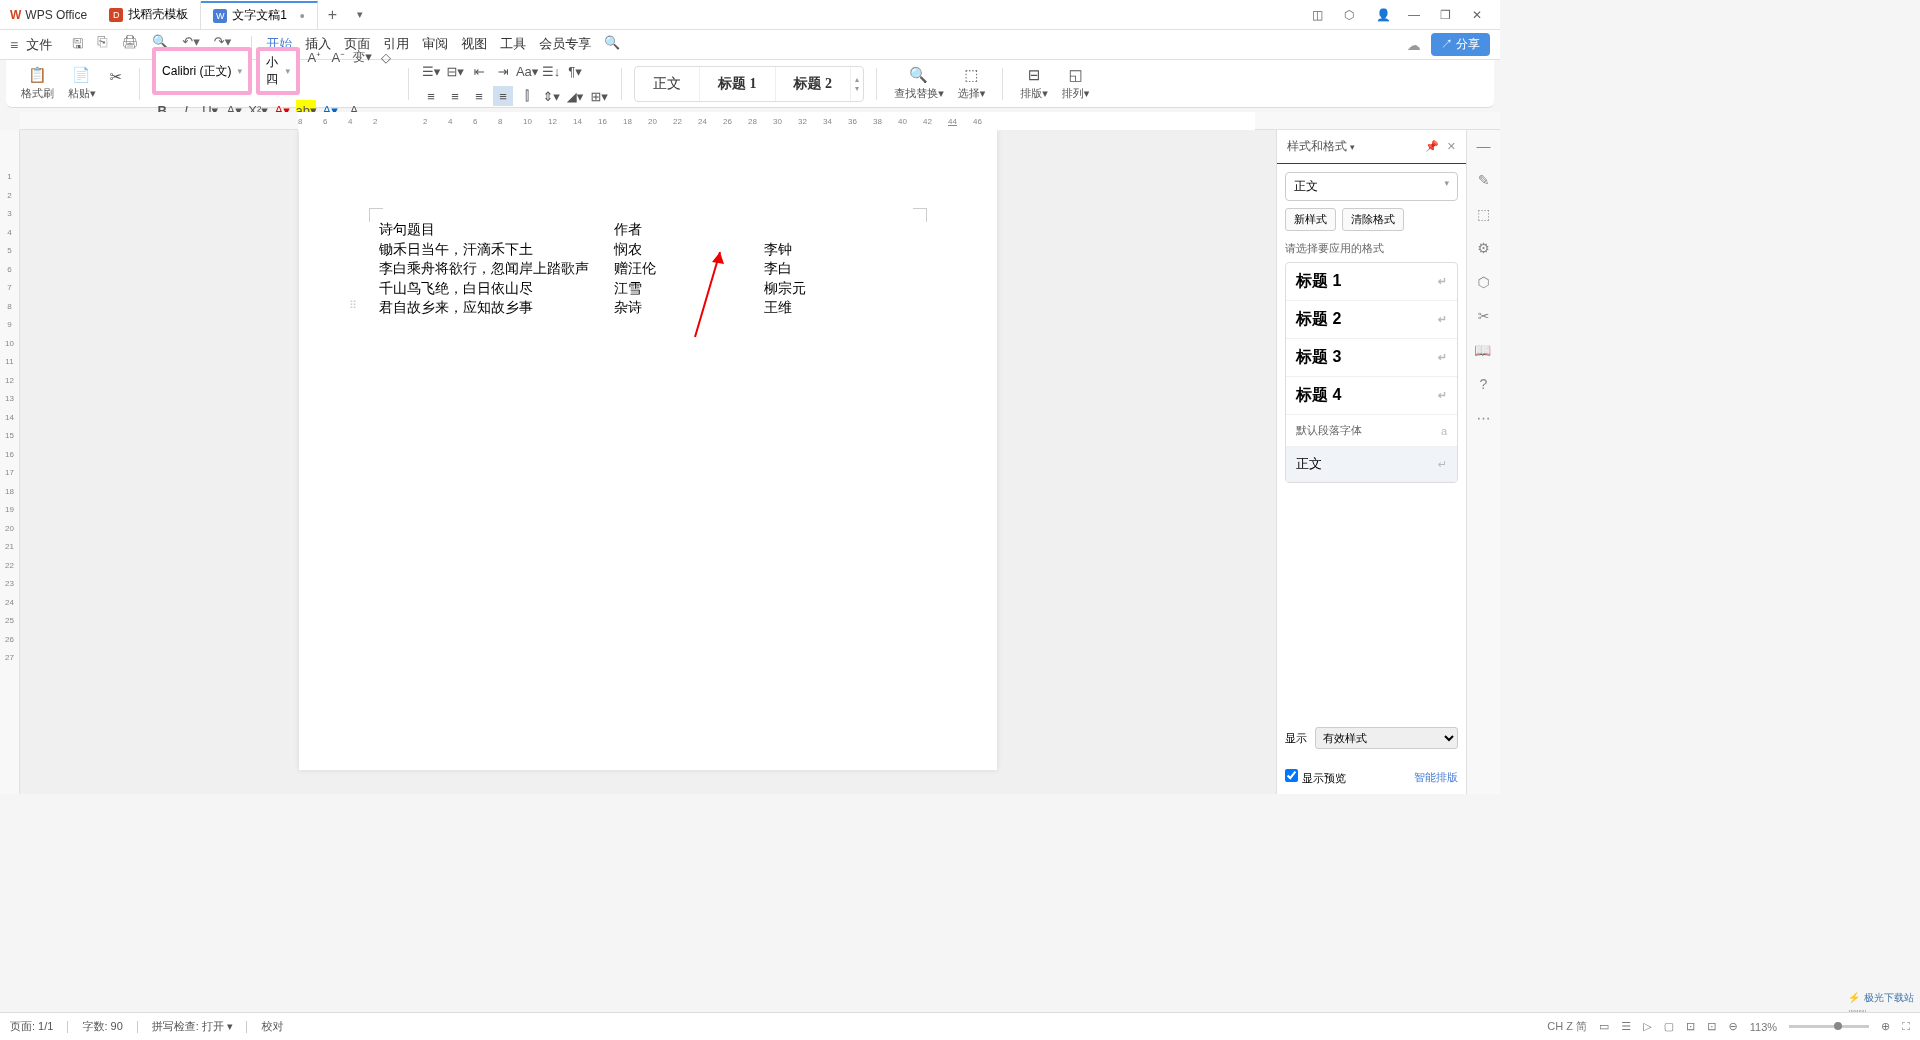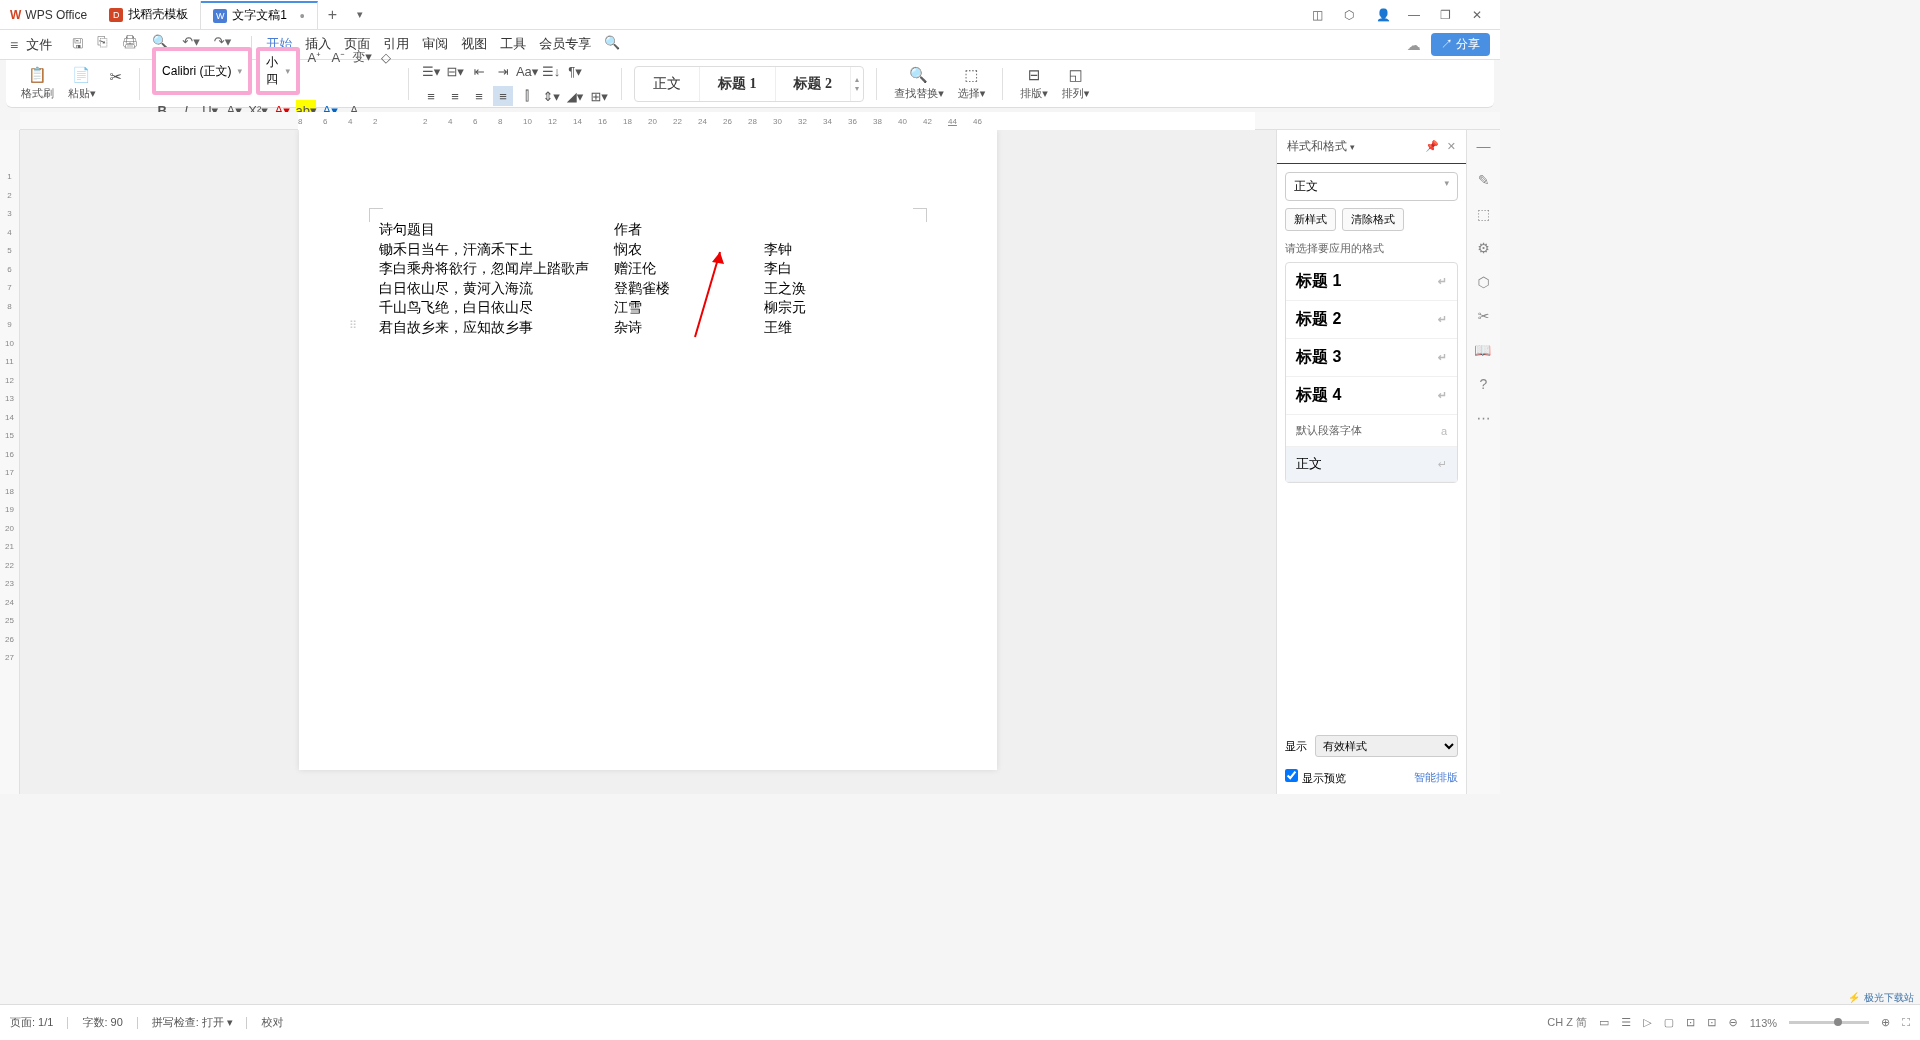--- a/index.html
+++ b/index.html
@@ -91,32 +91,32 @@
 .style-btns { display: flex; gap: 6px; margin-top: 7px; }
 .style-btn-s { border: 1px solid #ccc; padding: 3px 8px; font-size: 11px; border-radius: 3px; cursor: pointer; background: #fafafa; }
 .panel-label { font-size: 11px; color: #666; margin: 10px 0 6px; }
 .style-list { border: 1px solid #ddd; border-radius: 4px; }
 .style-list-item { padding: 8px 10px; font-size: 13px; display: flex; align-items: center; cursor: pointer; border-bottom: 1px solid #f0f0f0; font-family: serif; }
 .style-list-item.h { font-size: 16px; font-weight: bold; }
 .style-list-item .ret { margin-left: auto; color: #bbb; font-size: 11px; }
 .style-list-item.selected { background: #f0f4f8; }
 .style-list-item.small { font-size: 11px; color: #666; }
 .panel-footer { margin-top: auto; padding-top: 8px; }
-.show-select { display: flex; align-items: center; gap: 8px; font-size: 11px; margin-bottom: 12px; }
+.show-select { display: flex; align-items: center; gap: 8px; font-size: 11px; margin-bottom: 20px; }
 .show-select select { flex: 1; border: 1px solid #ccc; padding: 3px; font-size: 11px; border-radius: 3px; }
 .chk-row { display: flex; align-items: center; font-size: 11px; justify-content: space-between; }
 .chk-row input { margin-right: 4px; }
 .link-s { color: #4a7dd6; cursor: pointer; font-size: 11px; }
 
 
 .side-rail { width: 34px; background: #f8f8f8; border-left: 1px solid #e0e0e0; display: flex; flex-direction: column; align-items: center; padding-top: 8px; gap: 18px; color: #888; font-size: 14px; }
 .side-rail div { cursor: pointer; }
 
 
-.status-bar { height: 36px; background: #fff; border-top: 1px solid #ddd; display: flex; align-items: center; font-size: 11px; color: #555; padding: 0 10px; gap: 14px; position: absolute; bottom: 0; left: 0; right: 0; }
+.status-bar { height: 28px; background: #fff; border-top: 1px solid #ddd; display: flex; align-items: center; font-size: 11px; color: #555; padding: 0 10px; gap: 14px; position: absolute; bottom: 0; left: 0; right: 0; }
 .status-divider { width: 1px; height: 12px; background: #ccc; }
 .status-spacer { flex: 1; }
 .status-right { display: flex; align-items: center; gap: 12px; color: #777; }
 .zoom-slider { width: 80px; height: 3px; background: #ccc; position: relative; }
 .zoom-slider::after { content: ''; position: absolute; width: 8px; height: 8px; background: #888; border-radius: 50%; top: -3px; left: 45px; }
 .download-badge { position: absolute; right: 6px; bottom: 24px; font-size: 10px; color: #47a; }
 </style>
 </head>
 <body>
 
@@ -359,25 +359,20 @@
             <div class="col1">锄禾日当午，汗滴禾下土</div>
             <div class="col2">悯农</div>
             <div class="col3">李钟</div>
           </div>
           <div class="doc-row">
             <div class="col1">李白乘舟将欲行，忽闻岸上踏歌声</div>
             <div class="col2">赠汪伦</div>
             <div class="col3">李白</div>
           </div>
           <div class="doc-row">
-            <div class="col1">白日依山尽，黄河入海流</div>
-            <div class="col2">登鹳雀楼</div>
-            <div class="col3">王之涣</div>
-          </div>
-          <div class="doc-row">
             <div class="col1">千山鸟飞绝，白日依山尽</div>
             <div class="col2">江雪</div>
             <div class="col3">柳宗元</div>
           </div>
           <div class="doc-row">
             <span class="handle">⠿</span>
             <div class="col1">君自故乡来，应知故乡事</div>
             <div class="col2">杂诗</div>
             <div class="col3">王维</div>
           </div>

